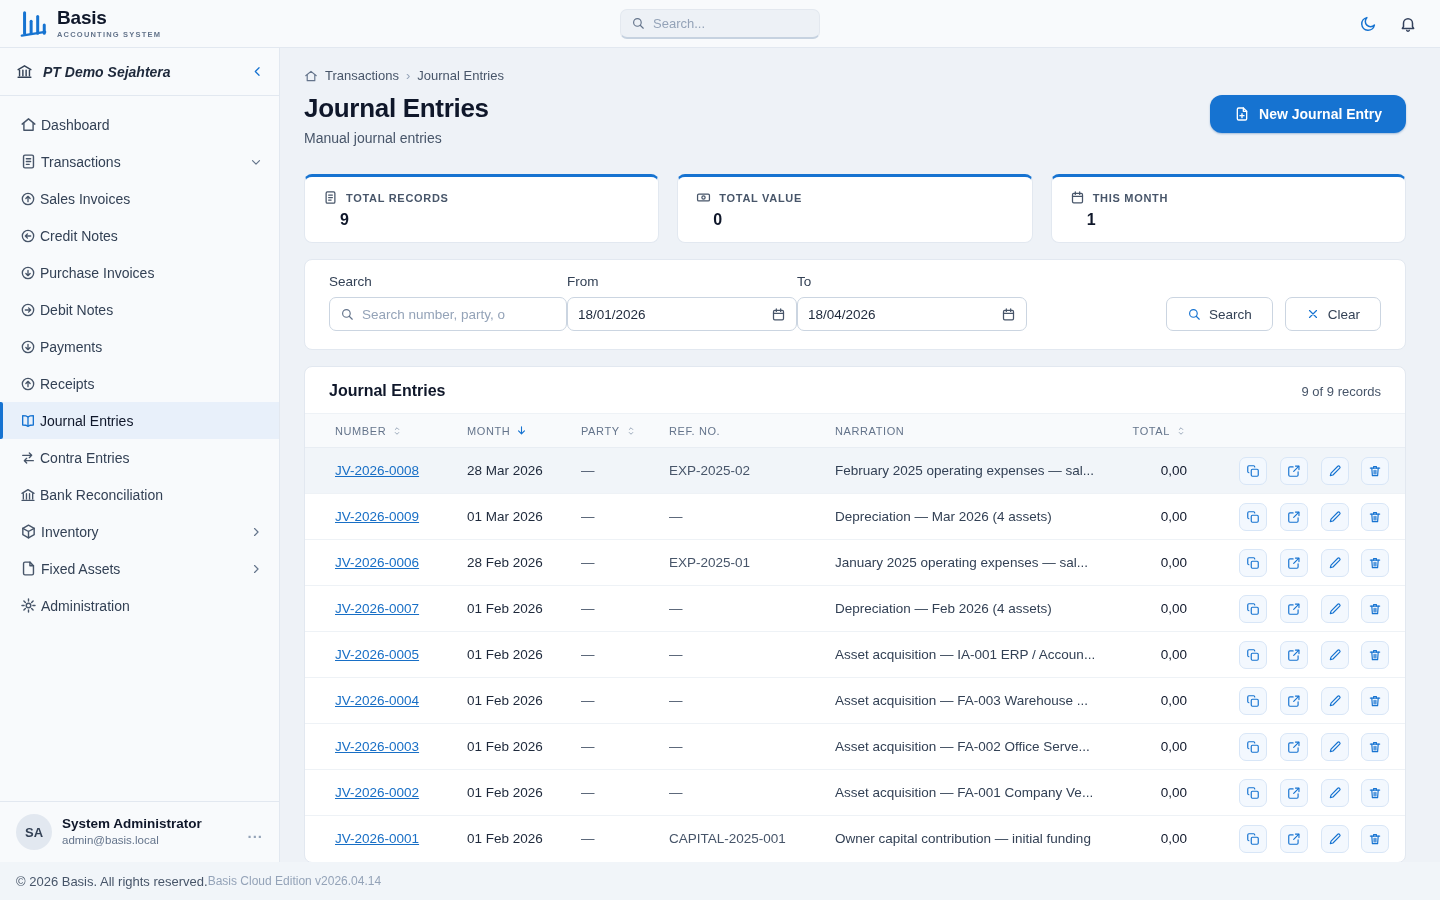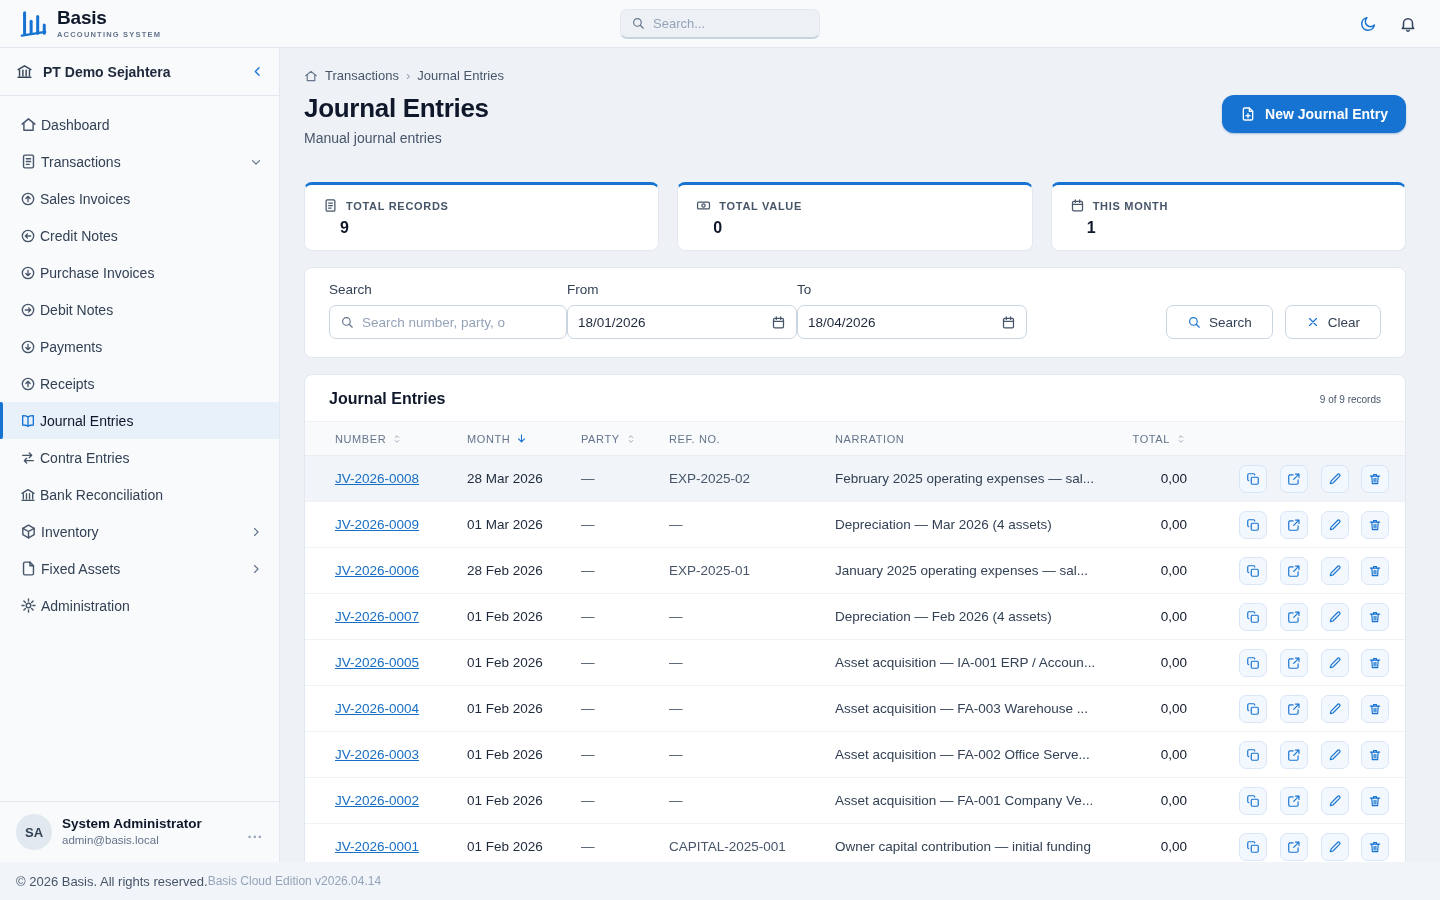--- a/index.html
+++ b/index.html
@@ -31,21 +31,21 @@
   .top-search input::placeholder { color:#94a3b8; }
   .top-actions { margin-left:auto; display:flex; align-items:center; gap:12px; }
   .icon-btn { width:28px; height:28px; border:none; background:none; cursor:pointer;
               display:flex; align-items:center; justify-content:center; }
   .moon { color:#1673d1; } .bellc { color:#33415c; }
 
   
   .sidebar { grid-row:2; grid-column:1; background:#f8fafc; border-right:1px solid #e2e8f0;
              display:flex; flex-direction:column; overflow:hidden; }
   .company { height:48px; flex:none; display:flex; align-items:center; gap:10px; padding:0 14px 0 16px;
-             border-bottom:1px solid #e2e8f0; }
+             border-bottom:1px solid #e2e8f0;font-style:italic; }
   .company-ic { color:#334155; flex:none; }
   .company-name { flex:1; font-size:14px; font-weight:700; color:#1e293b; }
   .collapse-btn { border:none; background:none; cursor:pointer; color:#1673d1; display:flex; align-items:center; }
   .nav { flex:1; padding-top:10px; overflow:hidden; }
   .nav-item { height:37px; display:flex; align-items:center; gap:4px; padding:0 16px 0 20px;
               font-size:14px; color:#334155; cursor:pointer; position:relative; }
   .nav-item .nico { color:#475569; flex:none; }
   .nav-item .chev { margin-left:auto; color:#64748b; }
   .nav-item.sub { padding-left:20px; }
   .nav-item.nav-active { background:#e8f0fa; color:#0f172a; }
@@ -64,24 +64,24 @@
   
   .main { grid-row:2; grid-column:2; padding:20px 34px 0 24px; overflow:hidden; }
   .breadcrumb { display:flex; align-items:center; gap:7px; font-size:13px; color:#475569; margin-bottom:10px; }
   .bc-home { color:#64748b; display:flex; cursor:pointer; }
   .bc-link { cursor:pointer; }
   .bc-sep { color:#94a3b8; }
   .page-head { display:flex; justify-content:space-between; align-items:flex-start; }
   .page-title { font-size:26px; font-weight:800; color:#0f172a; letter-spacing:-.3px; }
   .page-sub { font-size:14px; color:#475569; margin-top:6px; }
   .btn-primary { background:#1673d1; color:#fff; border:none; border-radius:12px; height:38px; margin-top:2px;
-                 padding:0 18px; font-size:14px; font-weight:600; display:flex; align-items:center; gap:9px;
+                 padding:0 24px; font-size:14px; font-weight:600; display:flex; align-items:center; gap:9px;
                  cursor:pointer; box-shadow:0 1px 2px rgba(16,86,160,.35); }
 
-  .stats { display:flex; gap:18px; margin-top:36px; }
+  .stats { display:flex; gap:18px; margin-top:28px; }
   .stat-card { flex:1; background:#fff; border:1px solid #e2e8f0; border-top:3px solid #1673d1;
                border-radius:8px; padding:13px 18px 13px; }
   .stat-head { display:flex; align-items:center; gap:8px; color:#475569; }
   .stat-label { font-size:11px; font-weight:700; letter-spacing:.7px; }
   .stat-value { margin-top:6px; padding-left:17px; font-size:16px; font-weight:700; color:#0f172a; }
 
   .filters { background:#fff; border:1px solid #e2e8f0; border-radius:8px; margin-top:16px;
              padding:14px 24px 18px; display:flex; align-items:flex-end; }
   .fgroup { display:flex; flex-direction:column; gap:8px; }
   .g-search { width:238px; } .g-date { width:230px; }
@@ -93,21 +93,21 @@
   .fs-ic { color:#64748b; flex:none; }
   .cal-btn { border:none; background:none; cursor:pointer; color:#475569; display:flex; padding:0; }
   .fbuttons { margin-left:auto; display:flex; gap:12px; }
   .btn-ghost { height:34px; border:1px solid #cbd5e1; background:#fff; border-radius:7px; padding:0 20px;
                display:flex; align-items:center; gap:8px; font-size:13.5px; color:#334155; cursor:pointer; }
   .btn-ghost .gico { color:#1673d1; }
 
   .table-card { background:#fff; border:1px solid #e2e8f0; border-radius:8px; margin-top:16px; overflow:hidden; }
   .table-head { display:flex; justify-content:space-between; align-items:center; padding:15px 24px 13px; }
   .table-title { font-size:16px; font-weight:700; color:#0f172a; }
-  .records { font-size:10px; color:#475569; }
+  .records { font-size:13px; color:#475569; }
   table { width:100%; border-collapse:collapse; table-layout:fixed; }
   thead th { background:#f8fafc; border-top:1px solid #eef2f6; border-bottom:1px solid #e8edf3;
              font-size:11px; font-weight:400; letter-spacing:.6px; color:#64748b;
              text-align:left; padding:10px 12px; }
   thead th:first-child { padding-left:30px; }
   .hlabel { display:inline-flex; align-items:center; gap:5px; }
   .sort-ic { color:#9aa8ba; } .date-arrow { color:#1673d1; }
   th.h-total { text-align:right; padding-right:40px; }
   tbody td { height:46px; padding:0 12px; border-bottom:1px solid #eef2f6; font-size:13.5px; color:#334155;
              white-space:nowrap; overflow:hidden; text-overflow:ellipsis; }

